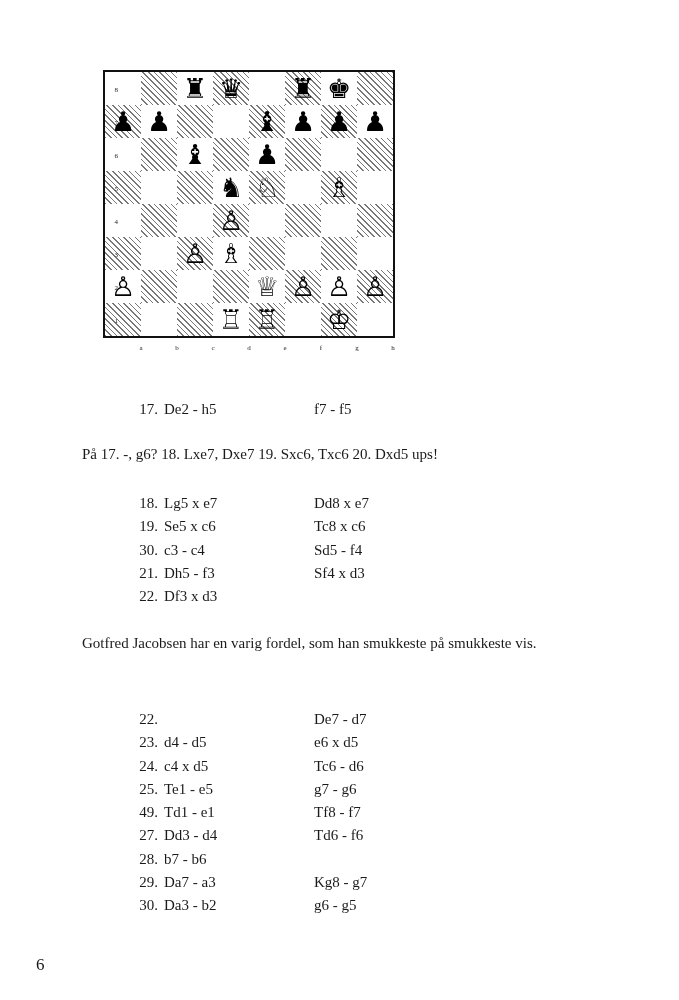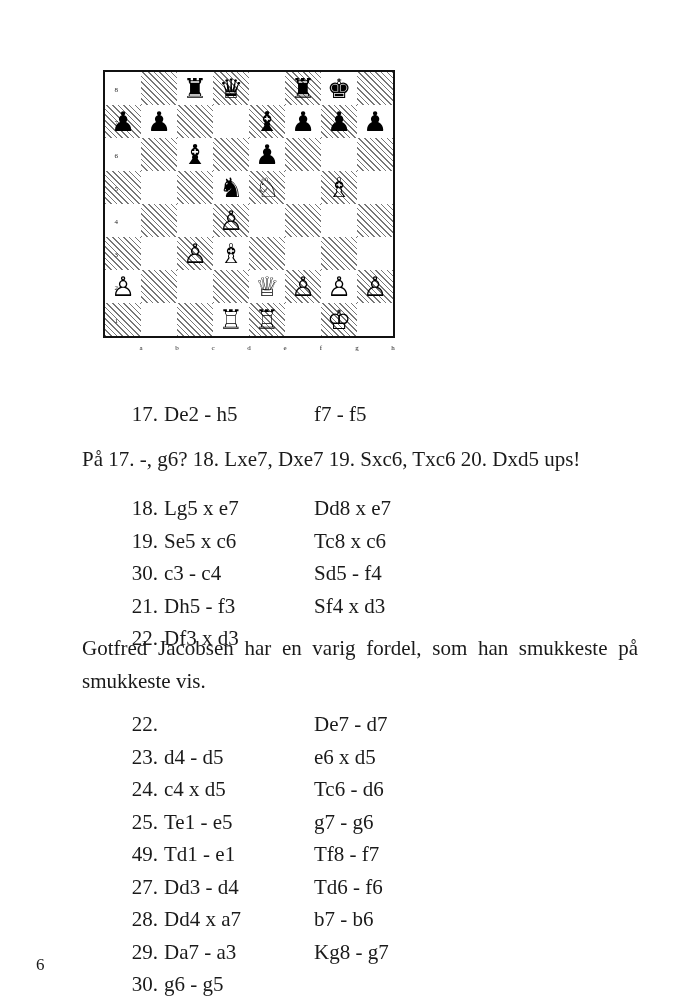--- a/index.html
+++ b/index.html
@@ -102,21 +102,21 @@
     text-align: center;
     color: #222;
     font-family: "Liberation Serif", serif;
   }
 
   
   .text-block {
     position: absolute;
     left: 62px;
     width: 560px;
-    font-size: 21px;
+    font-size: 15px;
     line-height: 1.55;
   }
   .moves {
     margin-left: 62px;
   }
   .move-row {
     display: flex;
     white-space: pre;
   }
   .move-no {
@@ -314,20 +314,20 @@
   <div class="text-block prose" style="top: 632px; width: 556px;">Gotfred Jacobsen har en varig fordel, som han smukkeste på smukkeste vis.</div>
 
   <div class="text-block" style="top: 708px;">
     <div class="moves" id="moves2">
         <div class="move-row"><span class="move-no">22.</span><span class="move-w"></span><span class="move-b">De7 - d7</span></div>
         <div class="move-row"><span class="move-no">23.</span><span class="move-w">d4 - d5</span><span class="move-b">e6 x d5</span></div>
         <div class="move-row"><span class="move-no">24.</span><span class="move-w">c4 x d5</span><span class="move-b">Tc6 - d6</span></div>
         <div class="move-row"><span class="move-no">25.</span><span class="move-w">Te1 - e5</span><span class="move-b">g7 - g6</span></div>
         <div class="move-row"><span class="move-no">49.</span><span class="move-w">Td1 - e1</span><span class="move-b">Tf8 - f7</span></div>
         <div class="move-row"><span class="move-no">27.</span><span class="move-w">Dd3 - d4</span><span class="move-b">Td6 - f6</span></div>
-        <div class="move-row"><span class="move-no">28.</span><span class="move-w">Dd4 x a7</span><span class="move-b">b7 - b6</span></div>
+        <div class="move-row"><span class="move-no">28.</span><span class="move-b">b7 - b6</span></div>
         <div class="move-row"><span class="move-no">29.</span><span class="move-w">Da7 - a3</span><span class="move-b">Kg8 - g7</span></div>
-        <div class="move-row"><span class="move-no">30.</span><span class="move-b">g6 - g5</span></div>
+        <div class="move-row"><span class="move-no">30.</span><span class="move-w">Da3 - b2</span><span class="move-b">g6 - g5</span></div>
       </div>
   </div>
 
   <div class="folio">6</div>
 </div>
 
 </body></html>

